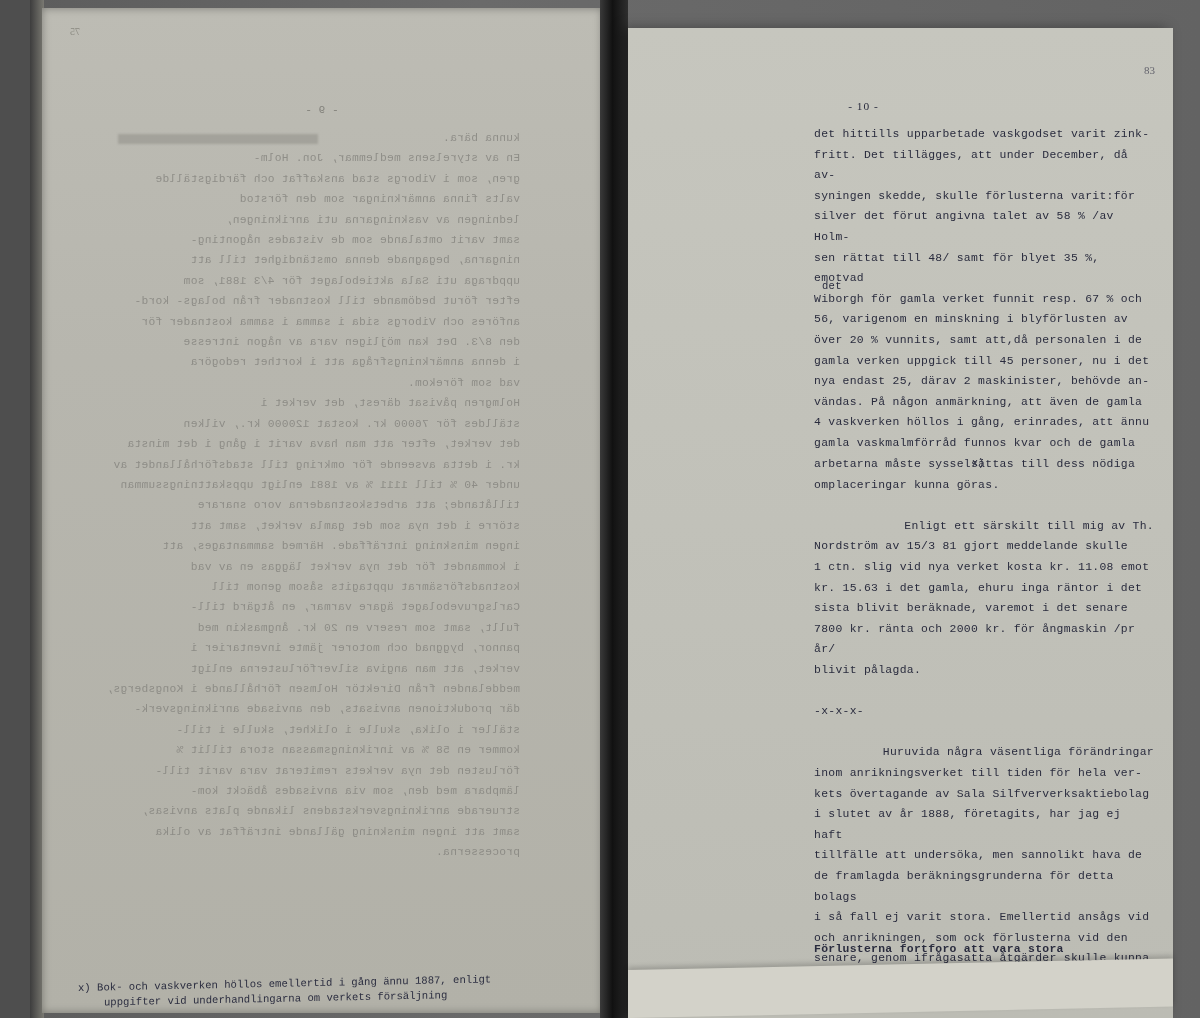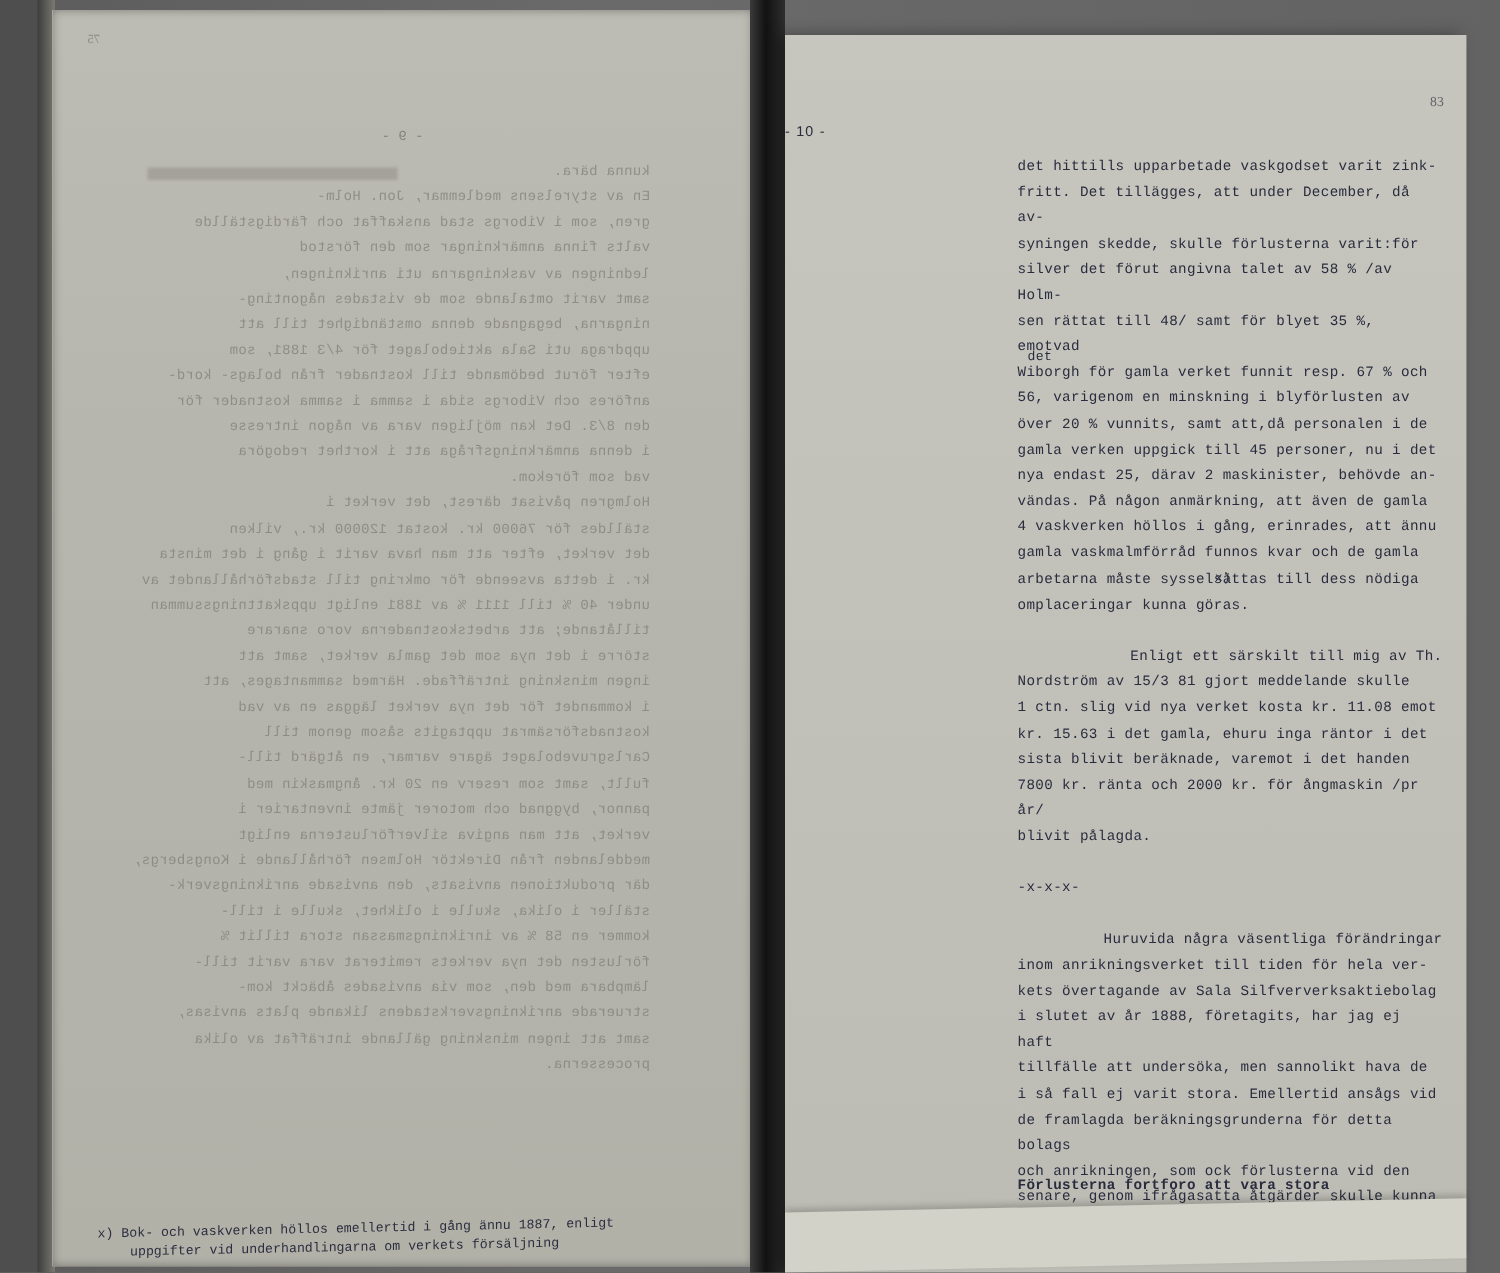--- a/index.html
+++ b/index.html
@@ -97,33 +97,33 @@
   .page-right .body {
     position: absolute;
     left: 186px;
     top: 96px;
     width: 340px;
   }
   .pagenum-r {
     position: absolute;
     left: 0; top: 72px;
     width: 471px;
-    font-family: Liberation Sans, sans-serif;
+    text-align: center;
+    font-family: Liberation Serif, serif;
     font-size: 11.4px;
     color: #2a2c3e;
     letter-spacing: 1px;
   }
   .folio-r {
     position:absolute;
     right: 18px; top: 36px;
     font-family: "Liberation Serif", serif;
     font-size: 11px;
     color: #4a4a58;
     opacity: .8;
-    margin-top: 12px;
   }
   .para { margin: 0 0 0 0; }
   .indent { text-indent: 34px; text-align: right; }
   .gap { height: 20.6px; }
   .center { }
   .inline-above {
     position: relative;
   }
   .above-word {
     position: absolute;
@@ -265,37 +265,37 @@
           <div>arbetarna måste sysselsättas till dess nödiga</div>
           <div style="margin-top: -20px; margin-left: 158px; font-size: 10px;">x)</div>
           <div>omplaceringar kunna göras.</div>
         </div>
         <div class="gap"></div>
         <div class="para">
           <div class="indent">Enligt ett särskilt till mig av Th.</div>
           <div>Nordström av 15/3 81 gjort meddelande skulle</div>
           <div>1 ctn. slig vid nya verket kosta kr. 11.08 emot</div>
           <div>kr. 15.63 i det gamla, ehuru inga räntor i det</div>
-          <div>sista blivit beräknade, varemot i det handen</div>
+          <div>sista blivit beräknade, varemot i det senare</div>
           <div>7800 kr. ränta och 2000 kr. för ångmaskin /pr år/</div>
           <div>blivit pålagda.</div>
         </div>
         <div class="gap"></div>
         <div class="para center">
           <div>-x-x-x-</div>
         </div>
         <div class="gap"></div>
         <div class="para">
           <div class="indent">Huruvida några väsentliga förändringar</div>
           <div>inom anrikningsverket till tiden för hela ver-</div>
           <div>kets övertagande av Sala Silfververksaktiebolag</div>
           <div>i slutet av år 1888, företagits, har jag ej haft</div>
           <div>tillfälle att undersöka, men sannolikt hava de</div>
+          <div>de framlagda beräkningsgrunderna för detta bolags</div>
           <div>i så fall ej varit stora. Emellertid ansågs vid</div>
-          <div>de framlagda beräkningsgrunderna för detta bolags</div>
           <div>och anrikningen, som ock förlusterna vid den</div>
           <div>senare, genom ifrågasatta åtgärder skulle kunna</div>
           <div>förbättras, vilket nogsamt giver vid handen, att</div>
         </div>
       </div>
     <div class="lastline typed">Förlusterna fortforo att vara stora</div>
   </div>
 
   <div class="fold"></div>
   <div class="footnote" id="footnote">

